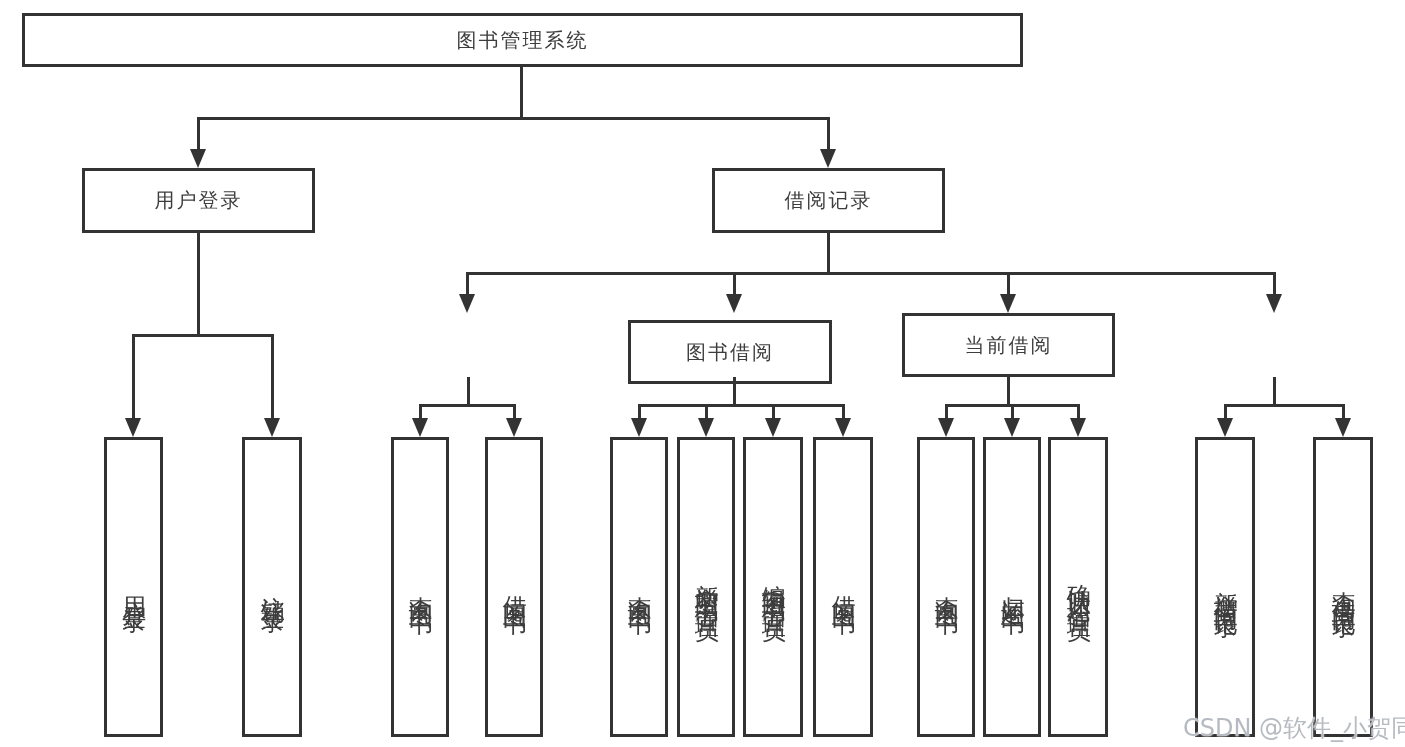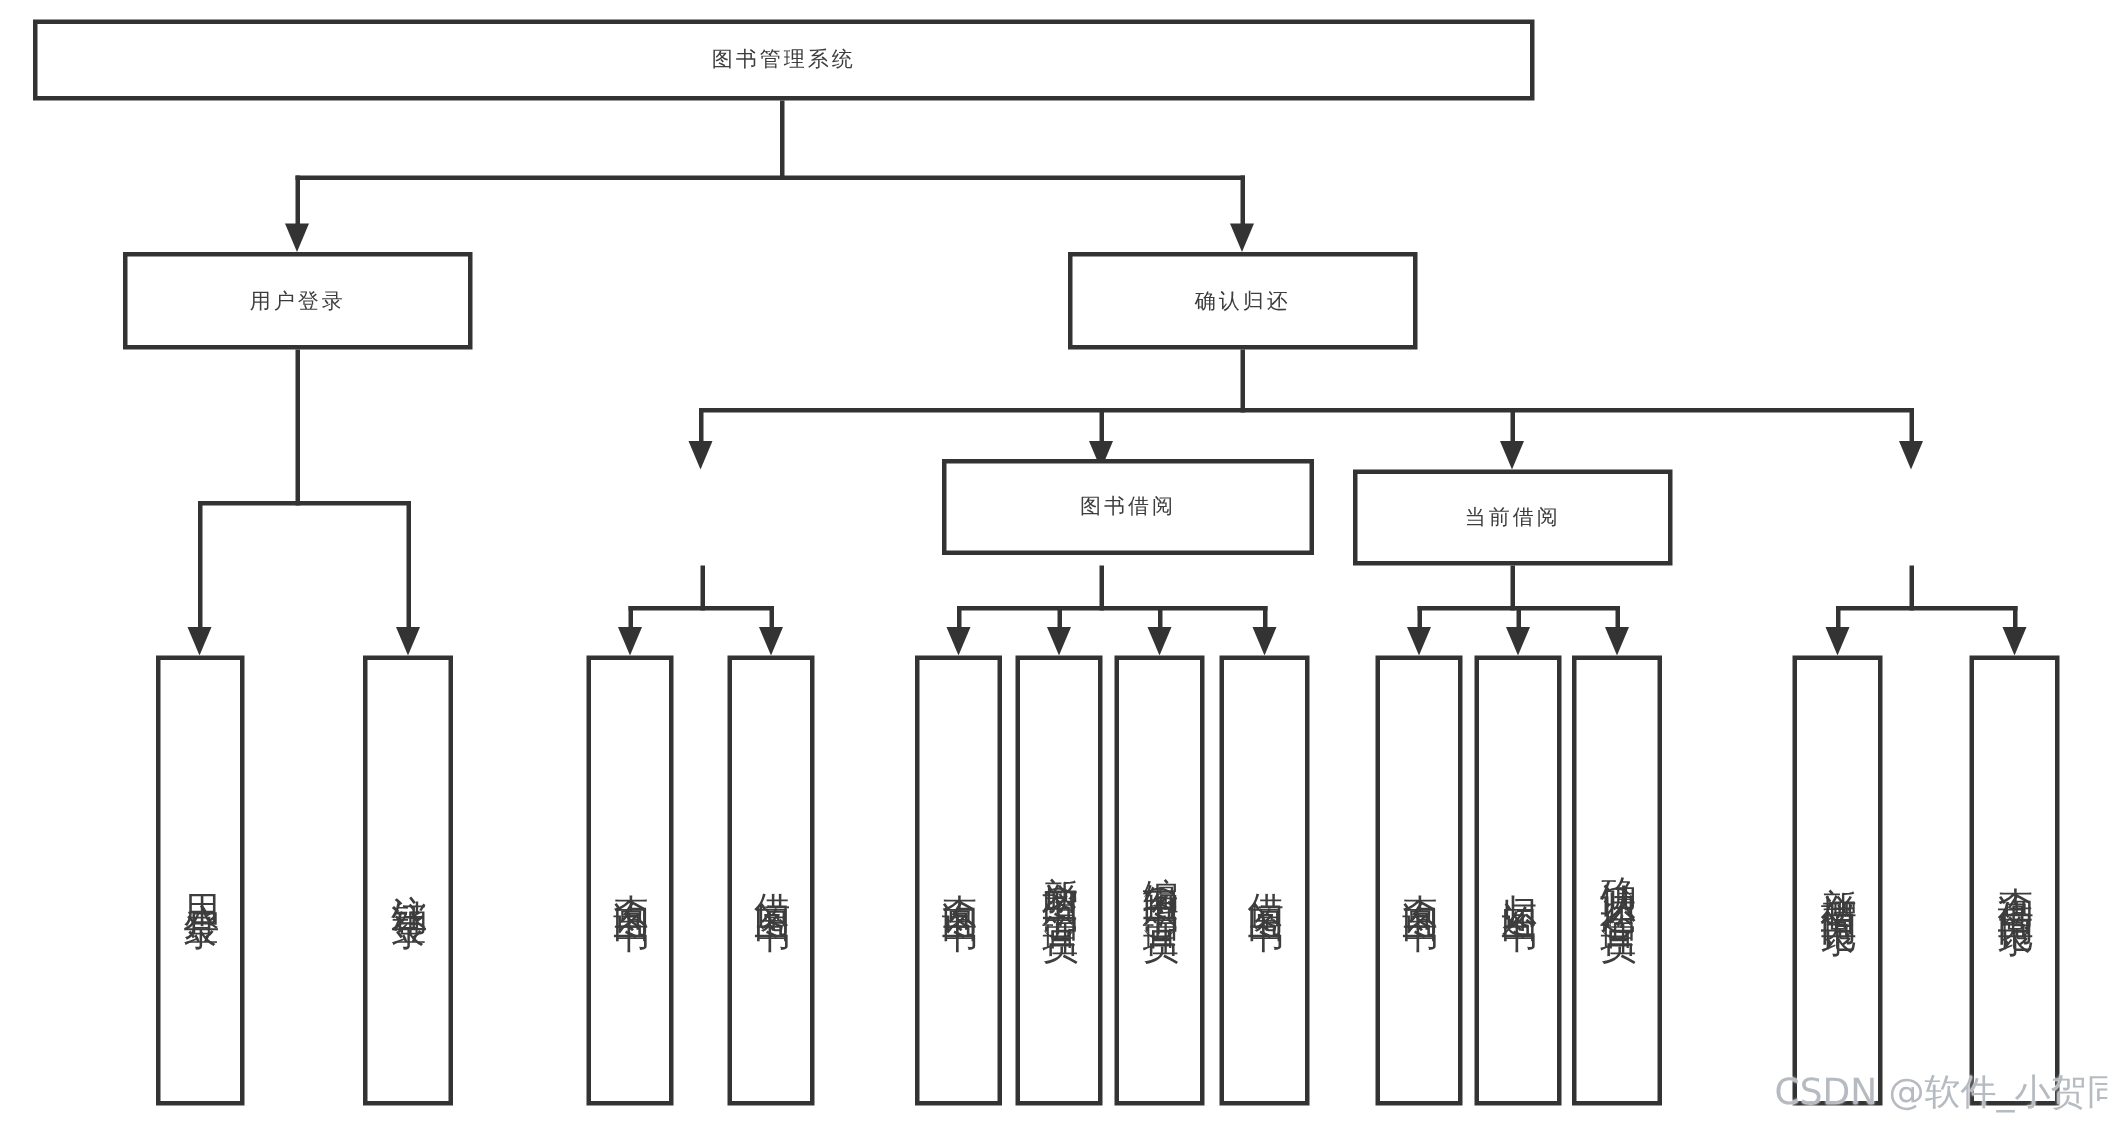--- a/index.html
+++ b/index.html
@@ -15,21 +15,21 @@
   .box {
     position: absolute;
     box-sizing: border-box;
     border: 3px solid #333333;
     background: #ffffff;
     display: flex;
     align-items: center;
     justify-content: center;
   }
   .box.h span {
-    font-size: 14px;
+    font-size: 20px;
     letter-spacing: 2px;
     color: #3d3d3d;
     white-space: nowrap;
   }
   .box.v span {
     display: block;
     writing-mode: vertical-rl;
     text-orientation: mixed;
     font-size: 24px;
     letter-spacing: 5px;
@@ -70,42 +70,42 @@
   <div class="hline" style="left:197px; top:117px; width:633px;"></div>
   <div class="vline" style="left:197px; top:117px; height:34px;"></div>
   <div class="vline" style="left:827px; top:117px; height:34px;"></div>
   <div class="arrow" style="left:190px; top:149px;"></div>
   <div class="arrow" style="left:820px; top:149px;"></div>
 
   <div class="box h" style="left:82px; top:168px; width:233px; height:65px;">
     <span>用户登录</span>
   </div>
   <div class="box h" style="left:712px; top:168px; width:233px; height:65px;">
-    <span>确认归还</span>
+    <span>借阅记录</span>
   </div>
 
   <div class="vline" style="left:197px; top:233px; height:104px;"></div>
   <div class="hline" style="left:132px; top:334px; width:142px;"></div>
   <div class="vline" style="left:132px; top:334px; height:88px;"></div>
   <div class="vline" style="left:271px; top:334px; height:88px;"></div>
   <div class="arrow" style="left:125px; top:418px;"></div>
   <div class="arrow" style="left:264px; top:418px;"></div>
 
   <div class="vline" style="left:827px; top:233px; height:42px;"></div>
   <div class="hline" style="left:466px; top:272px; width:810px;"></div>
   <div class="vline" style="left:466px; top:272px; height:26px;"></div>
   <div class="vline" style="left:733px; top:272px; height:26px;"></div>
   <div class="vline" style="left:1007px; top:272px; height:26px;"></div>
   <div class="vline" style="left:1273px; top:272px; height:26px;"></div>
   <div class="arrow" style="left:459px; top:294px;"></div>
   <div class="arrow" style="left:726px; top:294px;"></div>
   <div class="arrow" style="left:1000px; top:294px;"></div>
   <div class="arrow" style="left:1266px; top:294px;"></div>
 
-  <div class="box h" style="left:628px; top:306px; width:248px; height:64px;">
+  <div class="box h" style="left:628px; top:320px; width:204px; height:64px;">
     <span>图书借阅</span>
   </div>
   <div class="box h" style="left:902px; top:313px; width:213px; height:64px;">
     <span>当前借阅</span>
   </div>
 
   <div class="vline" style="left:467px; top:377px; height:30px;"></div>
   <div class="hline" style="left:419px; top:404px; width:97px;"></div>
   <div class="vline" style="left:419px; top:404px; height:18px;"></div>
   <div class="vline" style="left:513px; top:404px; height:18px;"></div>

